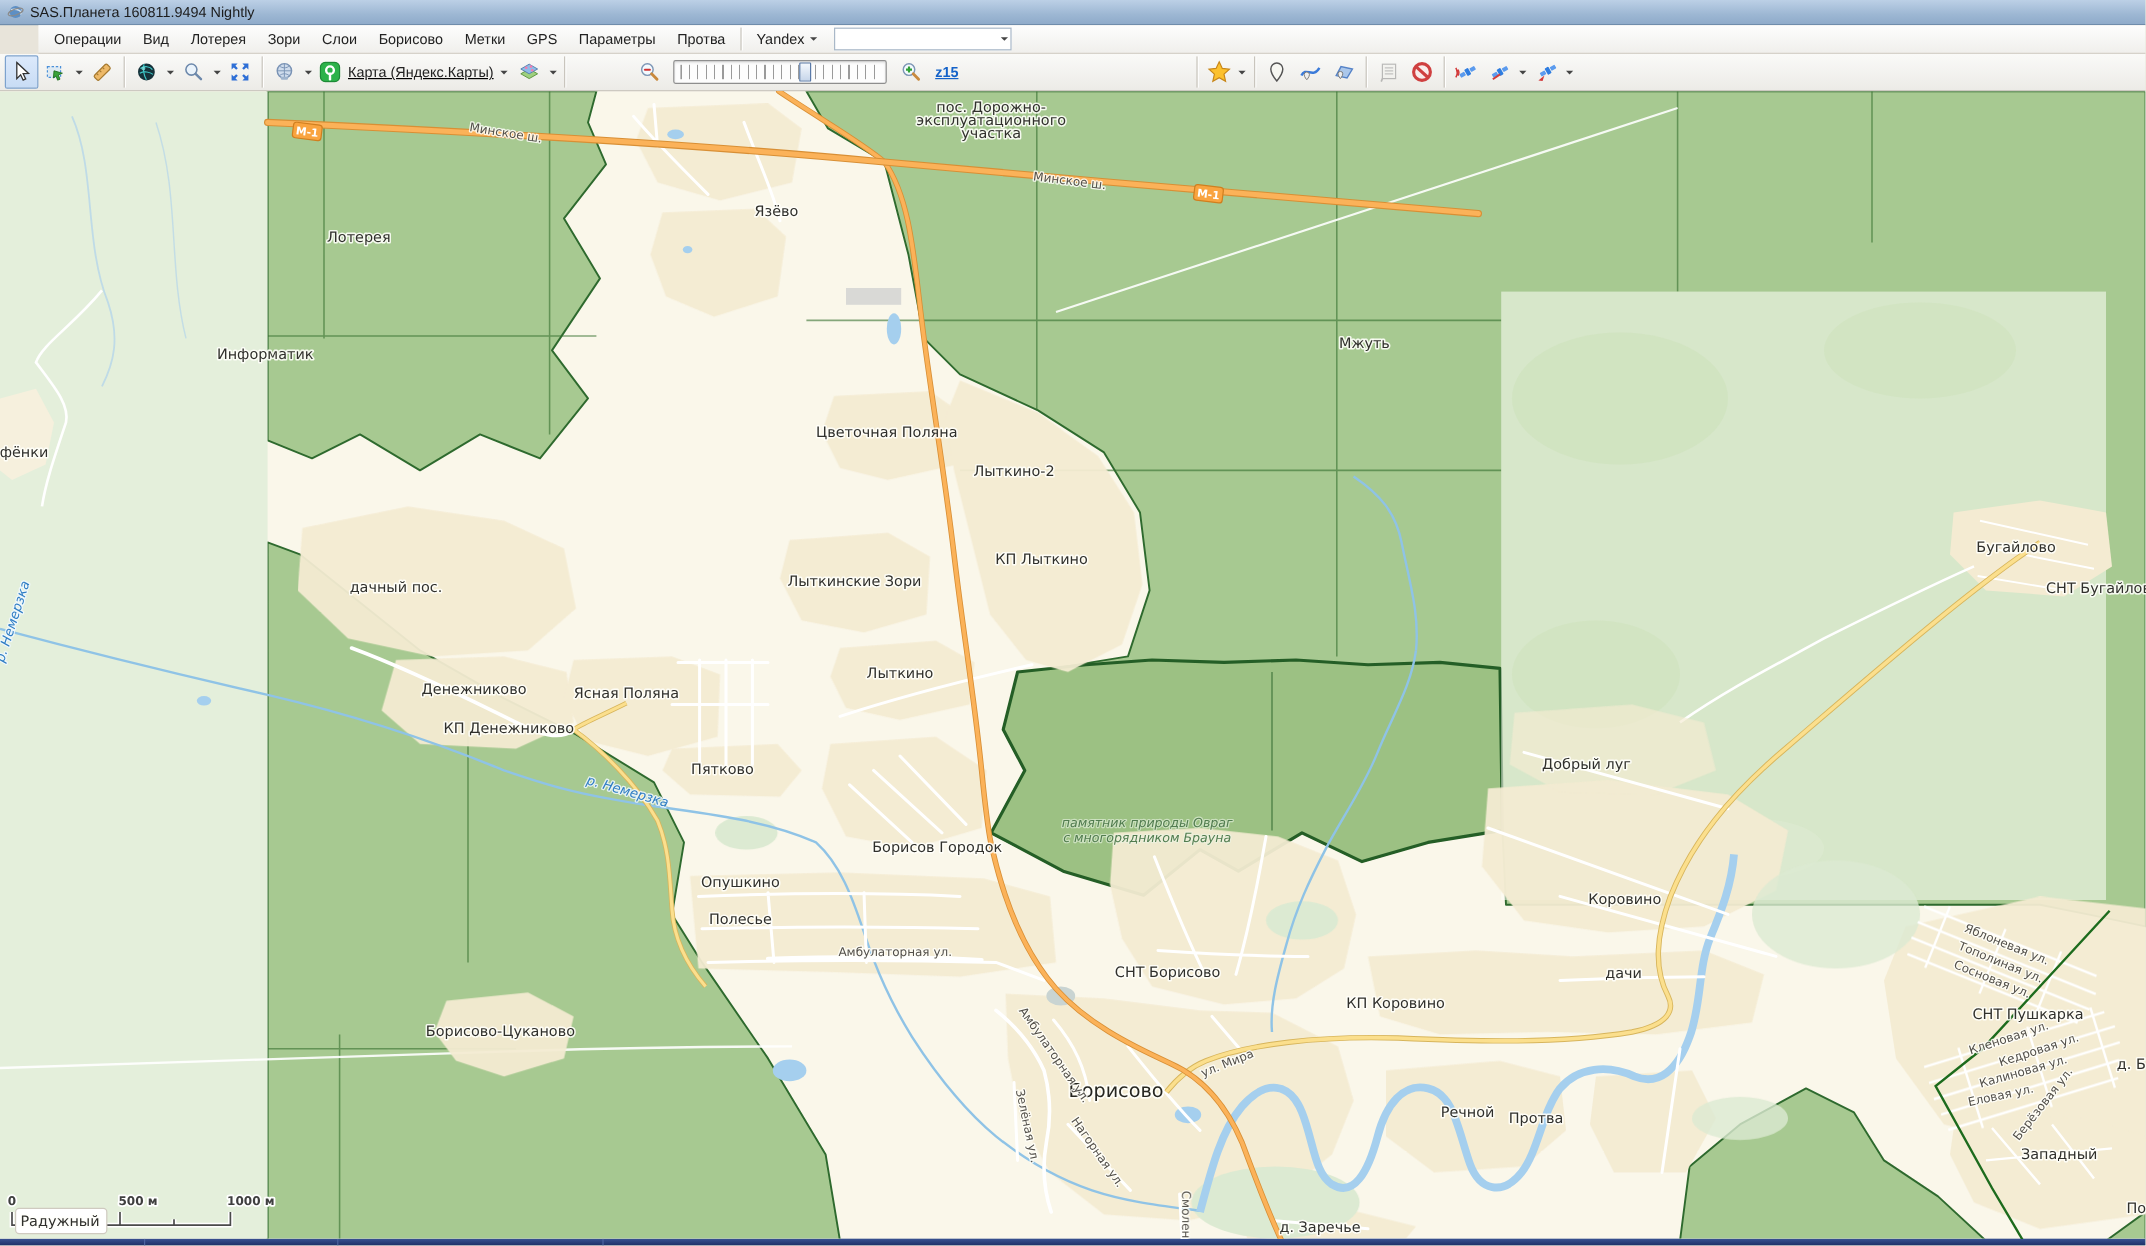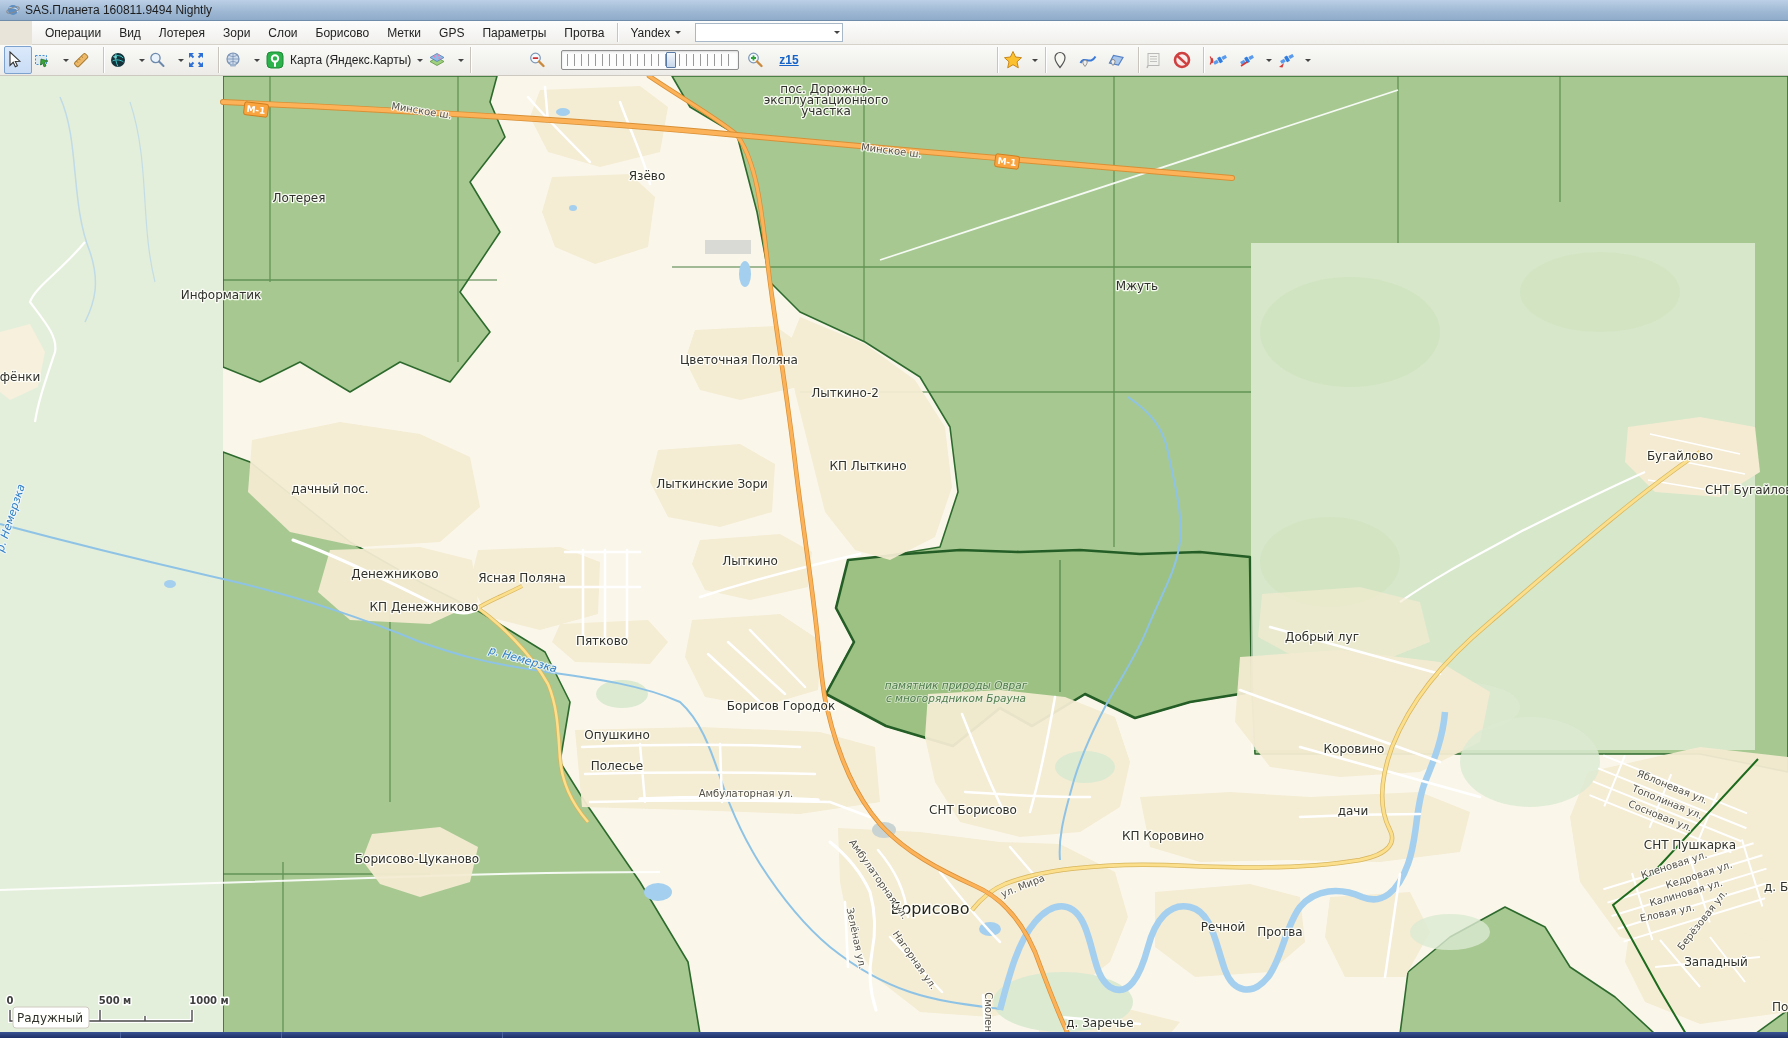--- a/index.html
+++ b/index.html
@@ -18,21 +18,21 @@
   .src-btn{padding:3px 8px;display:flex;align-items:center;gap:5px;justify-content:flex-end;}
   .combo{width:138px;height:17px;background:#fff;border:1px solid #a9b8c8;display:flex;align-items:center;
     justify-content:space-between;padding:0 2px 0 6px;font-size:11px;color:#333;margin-left:6px;}
   .arr{width:0;height:0;border-left:4px solid transparent;border-right:4px solid transparent;
     border-top:4px solid #444;display:inline-block;}
   .arr.sm{border-left-width:3px;border-right-width:3px;border-top-width:3px;}
   
   .toolbar{height:30px;background:linear-gradient(#fafaf8,#ecebe7);border-bottom:1px solid #cdc9c1;
     display:flex;align-items:center;padding:0 4px;flex:0 0 auto;}
   .tbtn{width:26px;height:26px;border:1px solid transparent;border-radius:2px;display:flex;
-    align-items:center;justify-content:space-between;flex:0 0 auto;}
+    align-items:center;justify-content:center;flex:0 0 auto;text-decoration:underline;}
   .tbtn.active{border-color:#7da2ce;background:linear-gradient(#dcE9fb,#c8dcf5);}
   .tbtn.wide{width:auto;padding:0 3px;gap:3px;}
   .dd{width:11px;height:26px;display:flex;align-items:center;justify-content:center;flex:0 0 auto;}
   .tlabel{font-size:12px;color:#222;white-space:nowrap;padding:0 3px;}
   .zlabel{font-size:12px;font-weight:bold;color:#1563c9;padding:0 6px;text-decoration:underline;}
   .slider{width:176px;height:18px;border:1px solid #8e8e8e;background:#fdfdfd;position:relative;
     margin:0 6px;border-radius:2px;box-shadow:inset 0 1px 2px rgba(0,0,0,.15);}
   .slider .ticks{position:absolute;left:5px;right:5px;top:3px;bottom:3px;
     background:repeating-linear-gradient(90deg,#9a9a9a 0 1px,transparent 1px 7px);}
   .slider .thumb{position:absolute;left:59%;top:1px;width:8px;height:14px;

